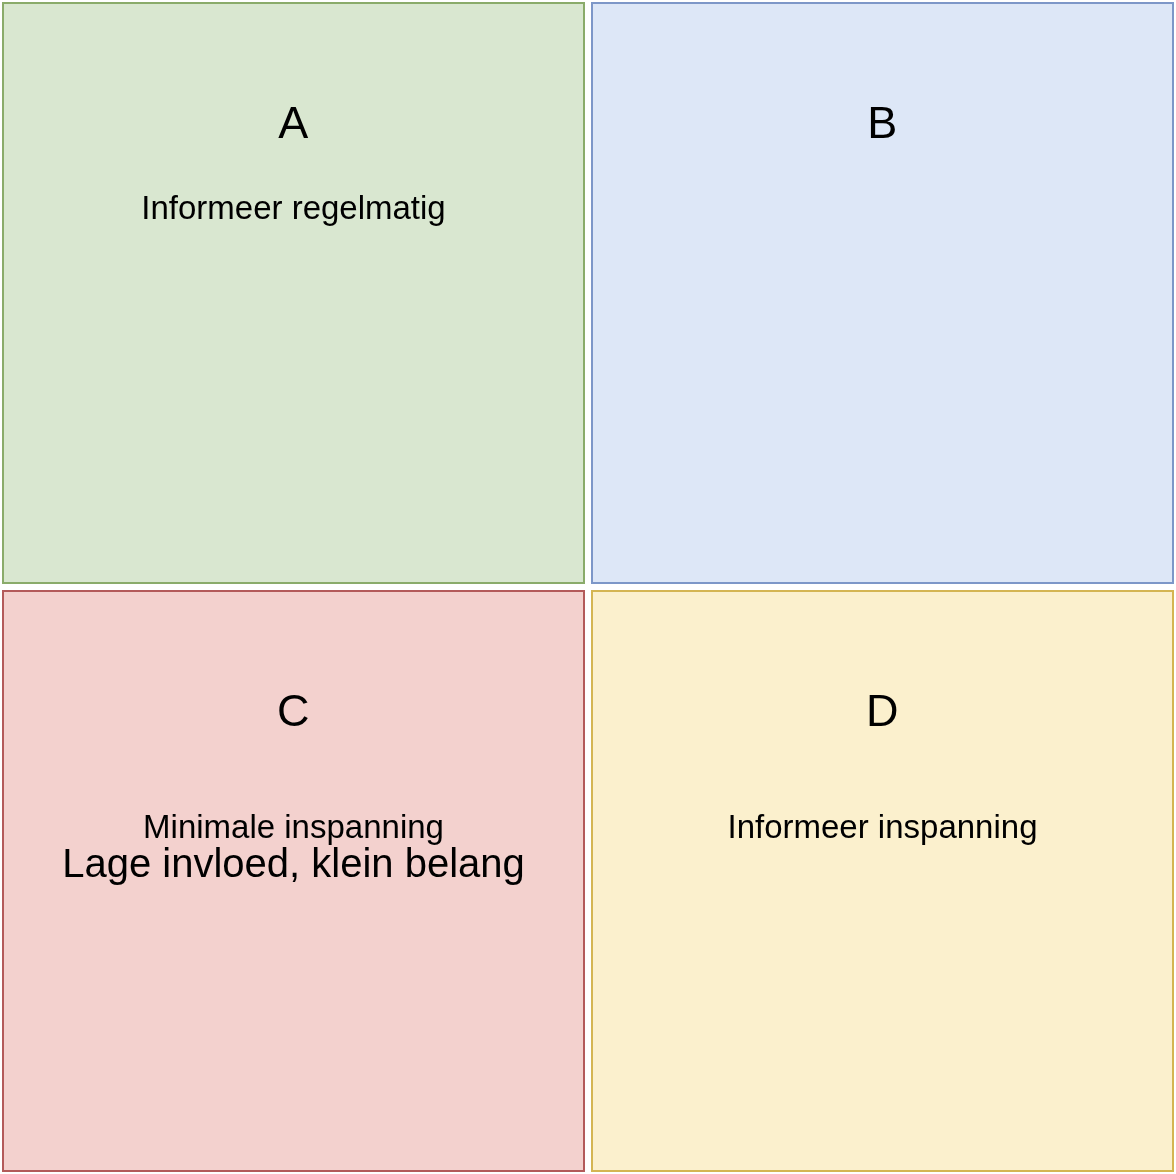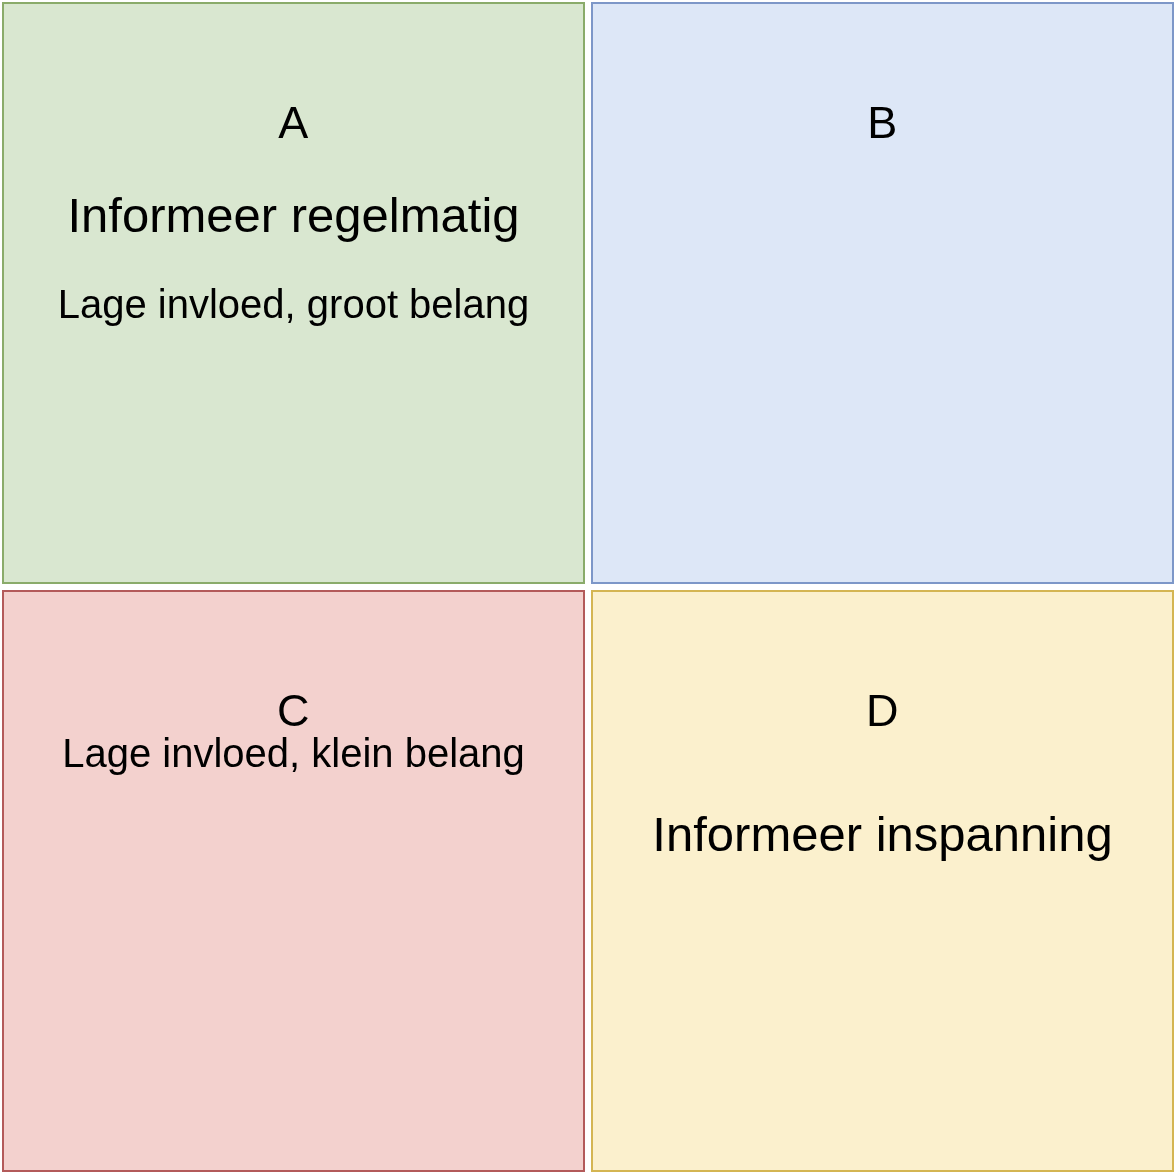--- a/index.html
+++ b/index.html
@@ -54,21 +54,21 @@
 
   .q-letter {
     font-size: 45px;
     line-height: 1.0;
     font-weight: 400;
     letter-spacing: 0.5px;
     margin: 0;
   }
 
   .q-title {
-    font-size: 49px;
+    font-size: 33px;
     line-height: 1.0;
     font-weight: 400;
     margin: 0;
     white-space: nowrap;
   }
 
   .q-sub {
     font-size: 40px;
     line-height: 1.0;
     font-weight: 400;
@@ -85,33 +85,33 @@
 </style>
 </head>
 <body>
 
 <div id="matrix">
 
   <div class="quadrant q-a">
     <div class="q-inner">
       <div class="q-letter">A</div>
       <div class="q-title">Informeer regelmatig</div>
-      <div class="q-sub">Lage invloed, groot belang</div>
     </div>
   </div>
 
   <div class="quadrant q-b">
     <div class="q-inner">
       <div class="q-letter">B</div>
     </div>
   </div>
 
   <div class="quadrant q-c">
     <div class="q-inner">
       <div class="q-letter">C</div>
+      <div class="q-title">Minimale inspanning</div>
       <div class="q-sub">Lage invloed, klein belang</div>
     </div>
   </div>
 
   <div class="quadrant q-d">
     <div class="q-inner">
       <div class="q-letter">D</div>
       <div class="q-title">Informeer inspanning</div>
     </div>
   </div>

